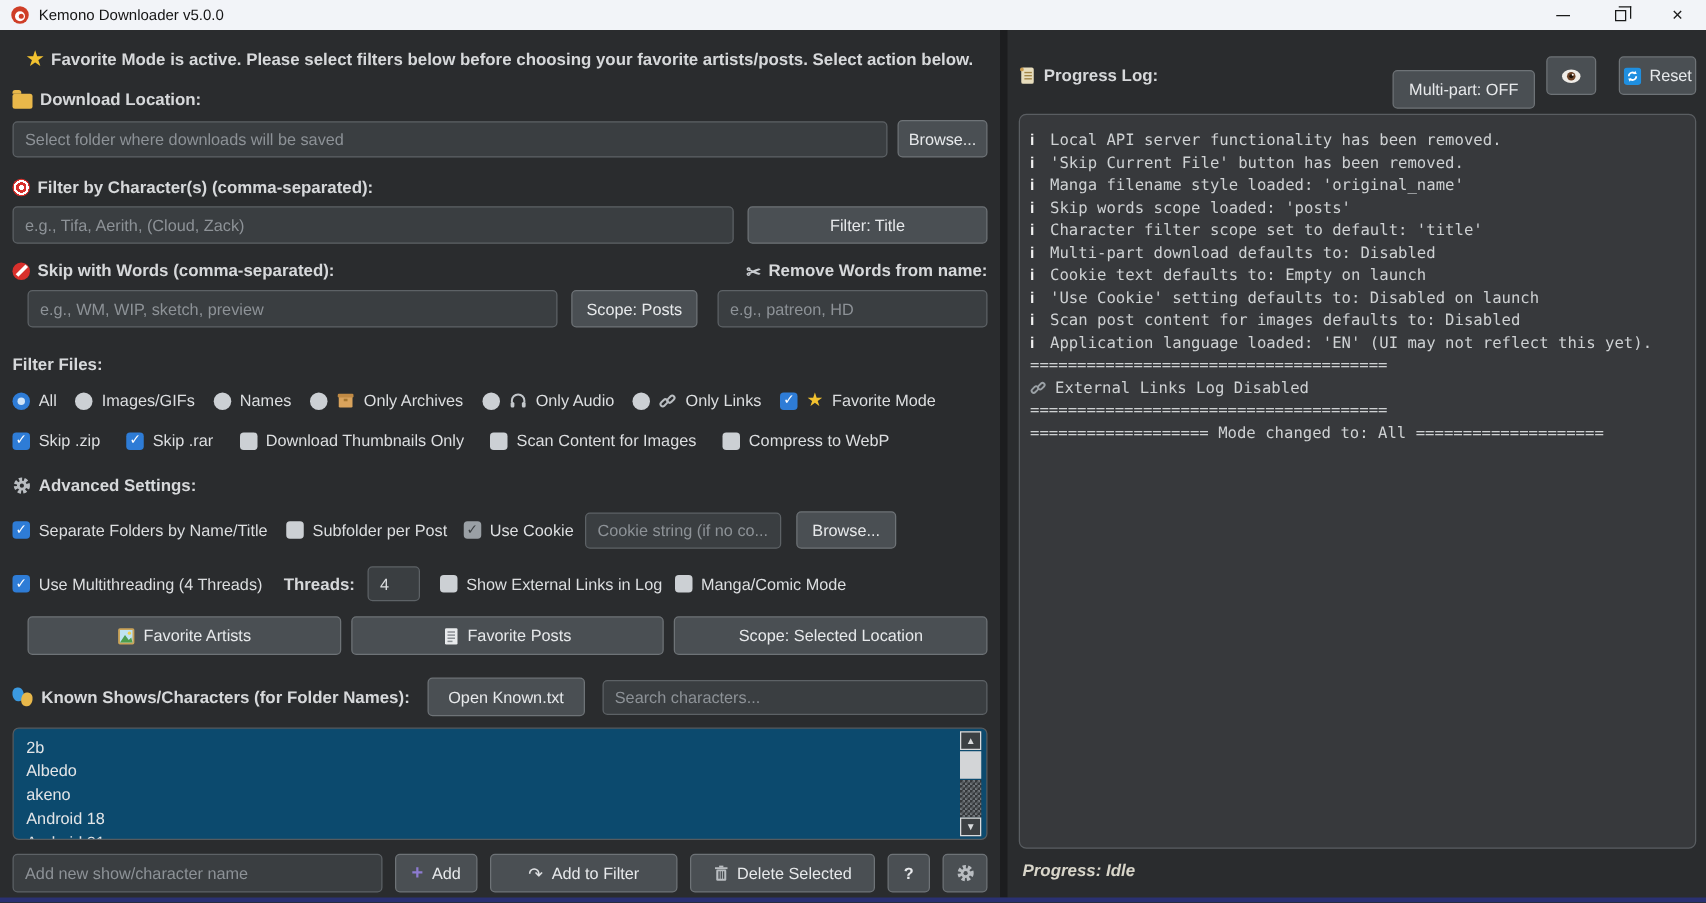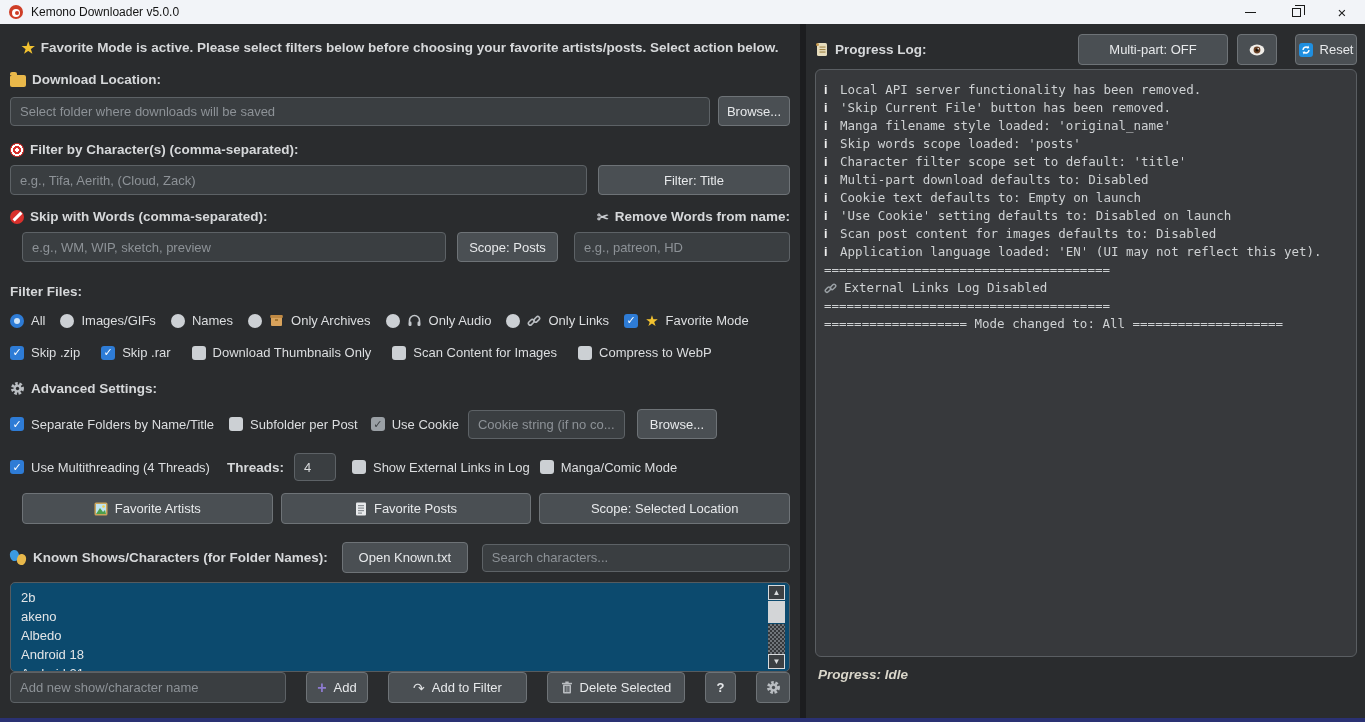--- a/index.html
+++ b/index.html
@@ -307,34 +307,34 @@
         </span>
       <span>Known Shows/Characters (for Folder Names):</span>
     </span>
     <button class="btn" style="width:126px; height:31px;">Open Known.txt</button>
     <input class="tinput" style="flex: 1 1 0%; height: 28px;" placeholder="Search characters...">
   </div>
 
   <div class="listbox">
     <div class="items">
       <div>2b</div>
+      <div>Albedo</div>
       <div>akeno</div>
-      <div>Albedo</div>
       <div>Android 18</div>
       <div>Android 21</div>
     </div>
     <div class="vscroll">
       <div class="sbtn">▲</div>
       <div class="sthumb"></div>
       <div class="strack"></div>
       <div class="sbtn">▼</div>
     </div>
   </div>
 
-  <div class="row" style="gap:20px;">
+  <div class="row" style="margin-top:11px; gap:10px;">
     <input class="tinput" style="width: 296px; height: 31px;" placeholder="Add new show/character name">
     <button class="btn" style="width:66px; height:31px;">
       <span class="plus-ic">+</span>
       <span>Add</span>
     </button>
     <button class="btn" style="width:150px; height:31px;">
       <span class="curve-arrow-ic">↷</span>
       <span>Add to Filter</span>
     </button>
     <button class="btn" style="width:148px; height:31px;">
@@ -373,21 +373,21 @@
             <rect x="2" y="1" width="10" height="13" rx="1.5" fill="#e7ddbd"></rect>
             <rect x="1" y="1" width="3" height="3" rx="1.5" fill="#c89b50"></rect>
             <rect x="4.5" y="4.5" width="6" height="1.1" fill="#a08446"></rect>
             <rect x="4.5" y="7" width="6" height="1.1" fill="#a08446"></rect>
             <rect x="4.5" y="9.5" width="6" height="1.1" fill="#a08446"></rect>
           </svg>
       </span>
       <span>Progress Log:</span>
     </span>
     <span style="flex:1;"></span>
-    <button class="btn" style="width:150px; height:31px;">Multi-part: OFF</button>
+    <button class="btn" style="width:114px; height:31px;margin-top:22px;">Multi-part: OFF</button>
     <button class="btn" style="width:40px; height:31px;">
       <span class="ic">
         <svg width="16" height="12" viewBox="0 0 16 12">
             <ellipse cx="8" cy="6" rx="7.4" ry="5.4" fill="#f0ede8"></ellipse>
             <circle cx="8" cy="6" r="3.4" fill="#6b4328"></circle>
             <circle cx="8" cy="6" r="1.6" fill="#1d1208"></circle>
             <circle cx="9.2" cy="4.8" r="0.8" fill="#fff"></circle>
           </svg>
       </span>
     </button>

